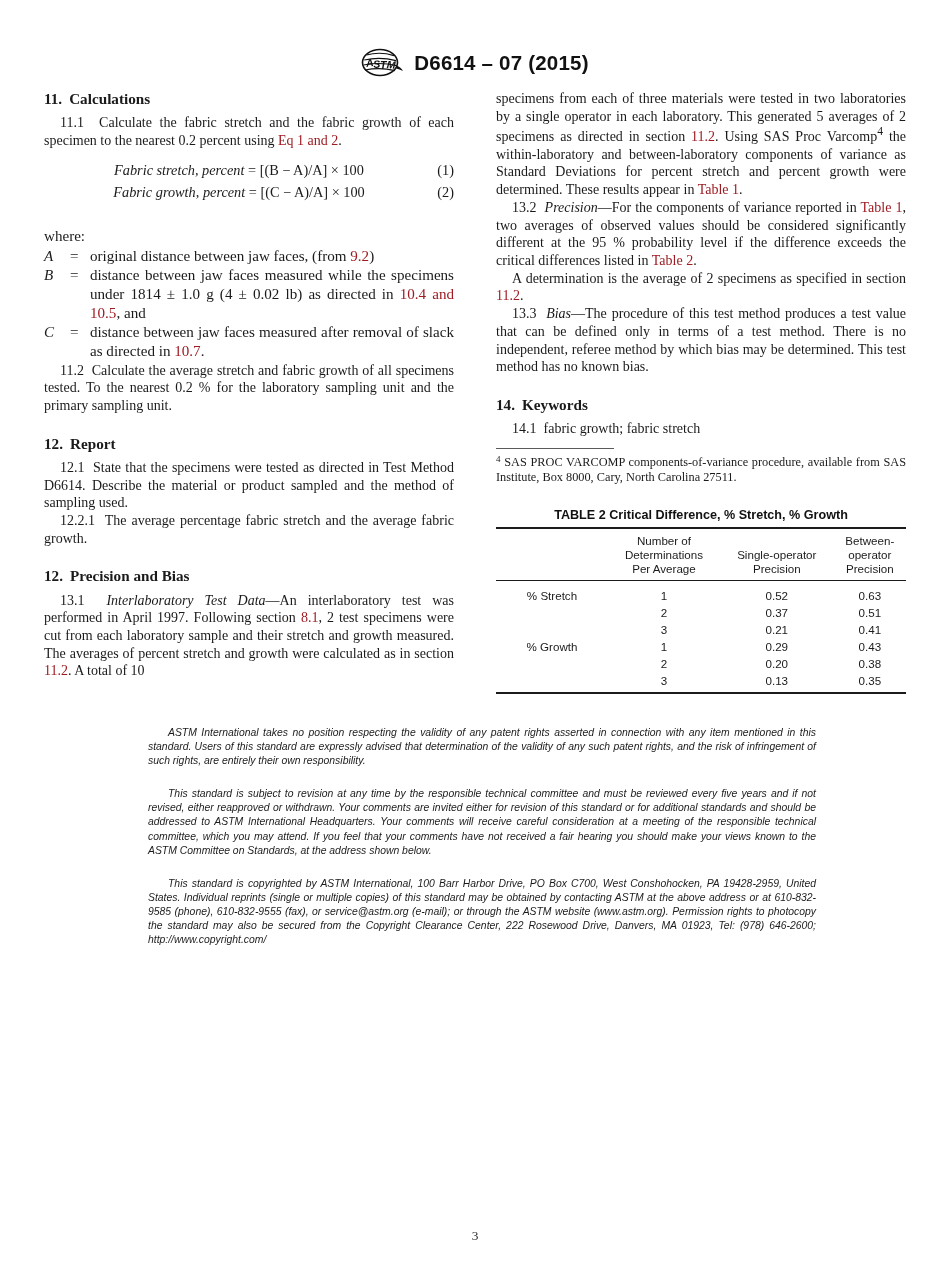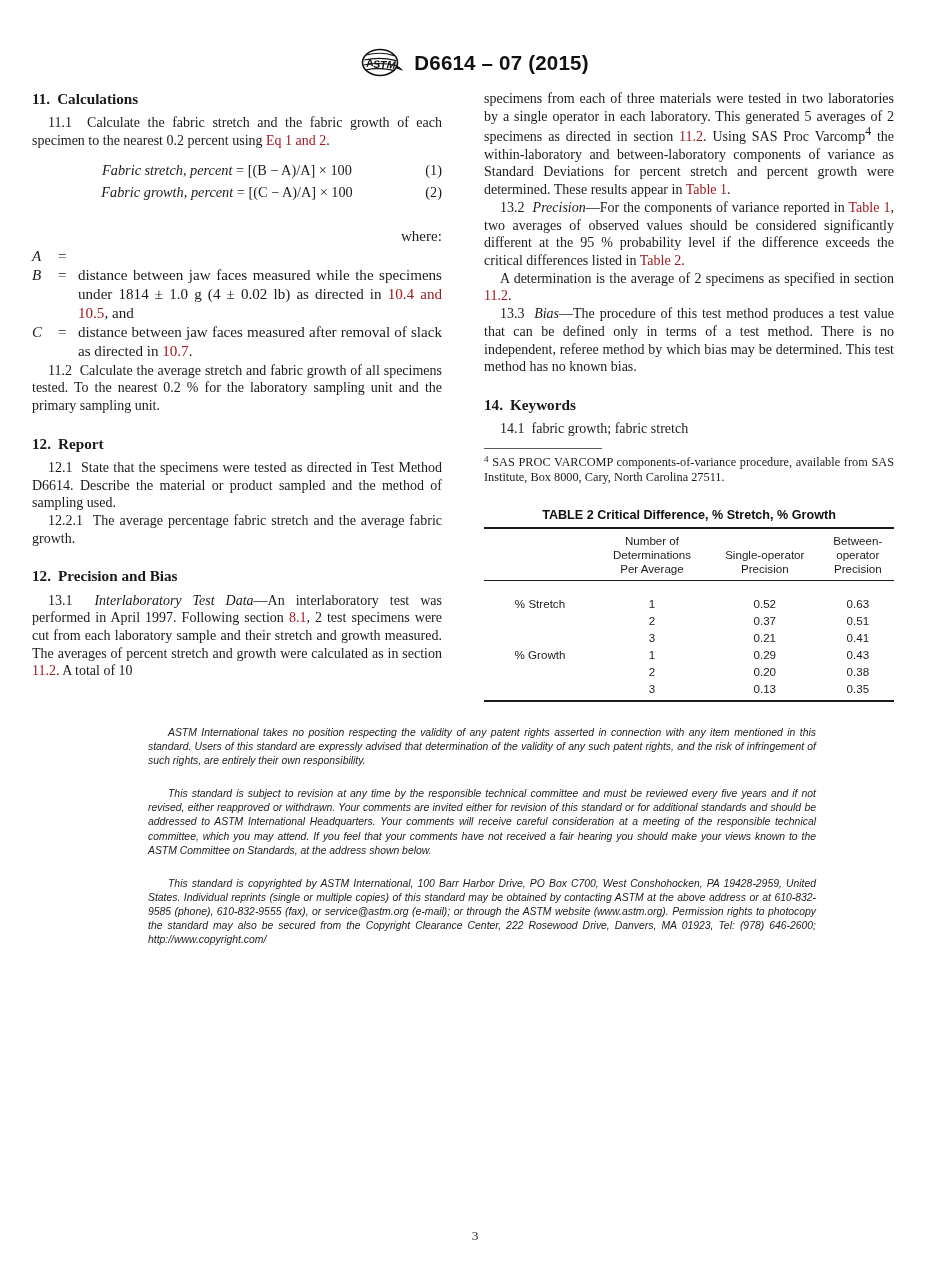--- a/index.html
+++ b/index.html
@@ -46,21 +46,21 @@
     font-size: 20.5px;
     letter-spacing: 0.2px;
     color: #111;
     white-space: nowrap;
   }
 
   
   .cols {
     position: absolute;
     top: 90px;
-    left: 32px;
+    left: 44px;
     width: 862px;
     display: flex;
     gap: 42px;
   }
   .col { width: 410px; }
 
   h2.sec {
     font-family: "Liberation Serif", serif;
     font-weight: bold;
     font-size: 15.2px;
@@ -104,21 +104,21 @@
   }
   .eqbody .up { font-style: normal; }
   .eqnum {
     flex: 0 0 auto;
     width: 42px;
     text-align: right;
     font-style: normal;
   }
 
   
-  .where { font-size: 15.1px; margin: 24px 0 0 0; line-height: 1.265; text-align: right; }
+  .where { font-size: 15.1px; margin: 24px 0 0 0; line-height: 1.265; }
   .deflist { margin: 1px 0 0 0; font-size: 15.1px; line-height: 1.265; }
   .defrow { display: flex; align-items: baseline; margin-bottom: 0px; }
   .defsym {
     flex: 0 0 auto;
     width: 26px;
     font-style: italic;
   }
   .defeq { flex: 0 0 auto; width: 20px; }
   .deftext { flex: 1 1 auto; text-align: justify; }
 
@@ -170,21 +170,21 @@
   table.data tbody td {
     padding: 1.1px 2px;
     text-align: center;
     line-height: 1.28;
   }
   table.data tbody td.rowlab { text-align: center; }
   table.data tbody tr:last-child td {
     border-bottom: 2.4px solid #1b1b1b;
     padding-bottom: 3px;
   }
-  table.data tbody tr:first-child td { padding-top: 16px; }
+  table.data tbody tr:first-child td { padding-top: 8px; }
 
   
   .legal {
     position: absolute;
     left: 148px;
     top: 726px;
     width: 668px;
     font-family: "Liberation Sans", sans-serif;
     font-style: italic;
     font-size: 10.4px;
@@ -253,20 +253,21 @@
           <div class="eqnum">(2)</div>
         </div>
       </div>
 
       <p class="where">where:</p>
 
       <div class="deflist">
         <div class="defrow">
           <span class="defsym">A</span>
           <span class="defeq">=</span>
+          <span class="deftext"><span>original distance between jaw faces, (from </span><span class="ref">9.2</span><span>)</span></span>
         </div>
         <div class="defrow">
           <span class="defsym">B</span>
           <span class="defeq">=</span>
           <span class="deftext"><span>distance between jaw faces measured while the specimens under 1814 ± 1.0 g (4 ± 0.02 lb) as directed in </span><span class="ref">10.4 and 10.5</span><span>, and</span></span>
         </div>
         <div class="defrow">
           <span class="defsym">C</span>
           <span class="defeq">=</span>
           <span class="deftext"><span>distance between jaw faces measured after removal of slack as directed in </span><span class="ref">10.7</span><span>.</span></span>

